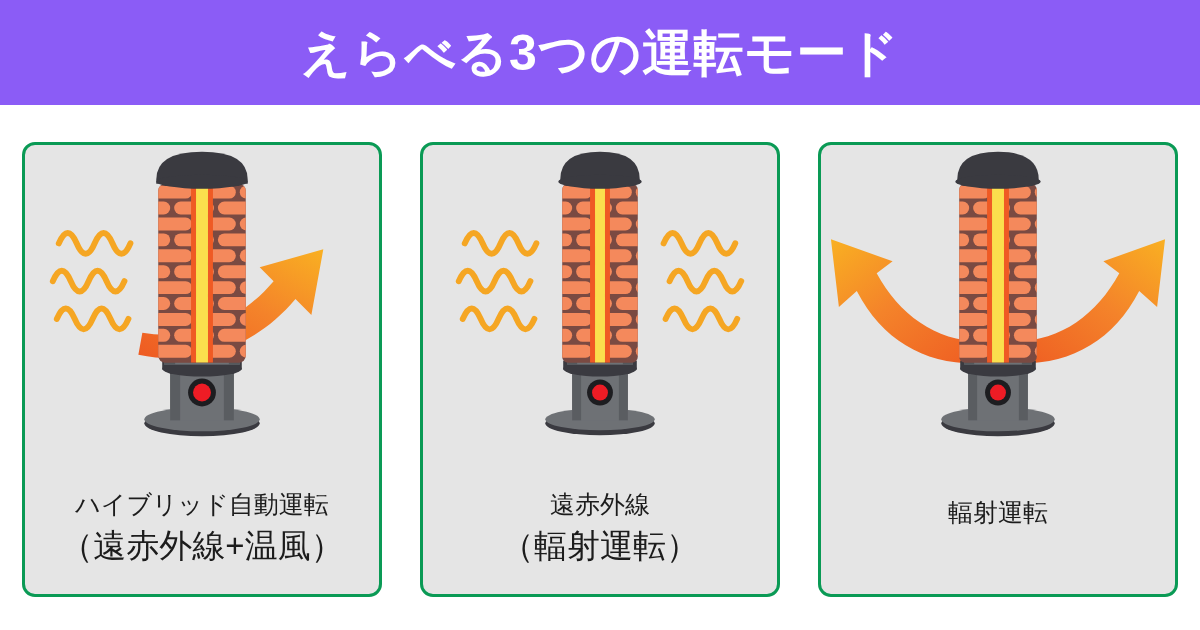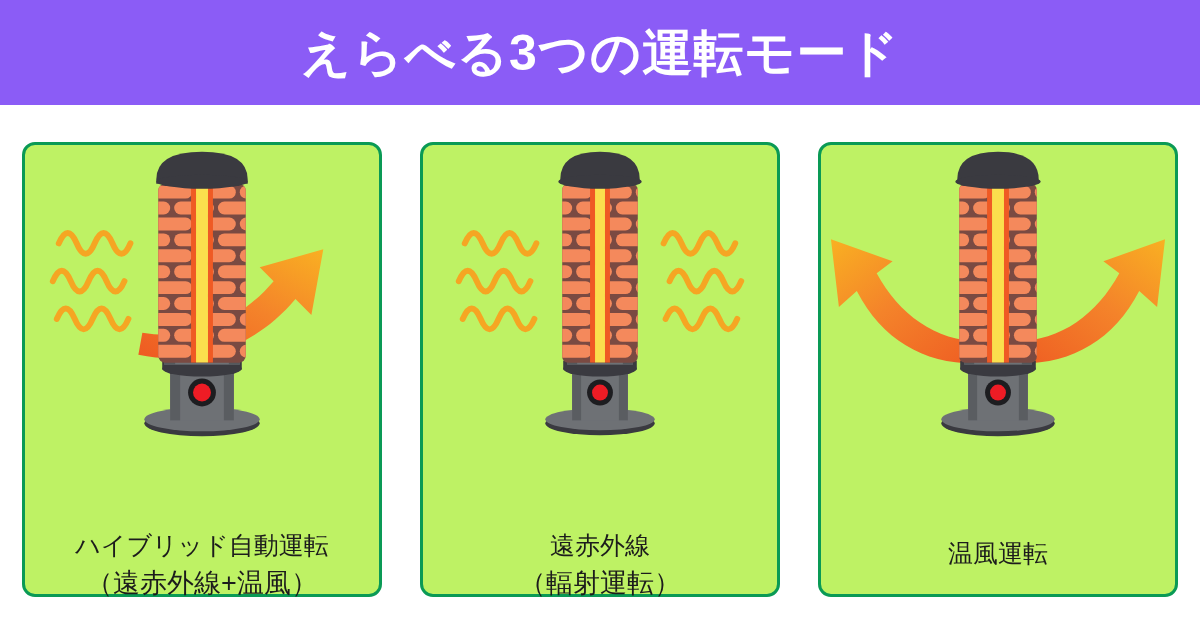--- a/index.html
+++ b/index.html
@@ -58,28 +58,27 @@
     justify-content: center;
     gap: 38px;
     padding: 37px 22px 0 22px;
     box-sizing: border-box;
   }
 
   .mode-card {
     position: relative;
     width: 362px;
     height: 455px;
-    background: #bef264;
+    background: #e5e5e5;
     border: 3px solid #0a9a55;
     border-radius: 13px;
     box-sizing: border-box;
     display: flex;
     flex-direction: column;
     align-items: center;
-    gap: 41px;
   }
 
   .card-illustration {
     position: relative;
     width: 100%;
     height: 320px;
     flex: 0 0 320px;
   }
   .card-illustration svg {
     display: block;
@@ -98,21 +97,21 @@
     box-sizing: border-box;
   }
   .caption-line {
     color: #1c1c1c;
     font-size: 25px;
     line-height: 1.42;
     text-align: center;
     white-space: nowrap;
   }
   .caption-line.sub {
-    font-size: 27px;
+    font-size: 33px;
   }
   .card-caption.single {
     padding-top: 30px;
   }
 </style>
 </head>
 <body>
 
 <div id="page">
 
@@ -422,19 +421,19 @@
                 <rect x="184" y="38" width="5" height="180" fill="#ef5a24"></rect>
                 <rect x="172" y="38" width="12" height="180" fill="#fbdf4d"></rect>
               </g>
             </g>
             <path d="M137 34 Q137 6 178 6 Q219 6 219 34 L219 38 L137 38 Z" fill="#3a3a40"></path>
             <ellipse cx="178" cy="36" rx="43" ry="7" fill="#3a3a40"></ellipse>
           </g>
         </svg>
       </div>
       <div class="card-caption single">
-        <div class="caption-line">温風運転</div>
+        <div class="caption-line">輻射運転</div>
 
       </div>
     </div>
 
   </div>
 </div>
 
 </body></html>

